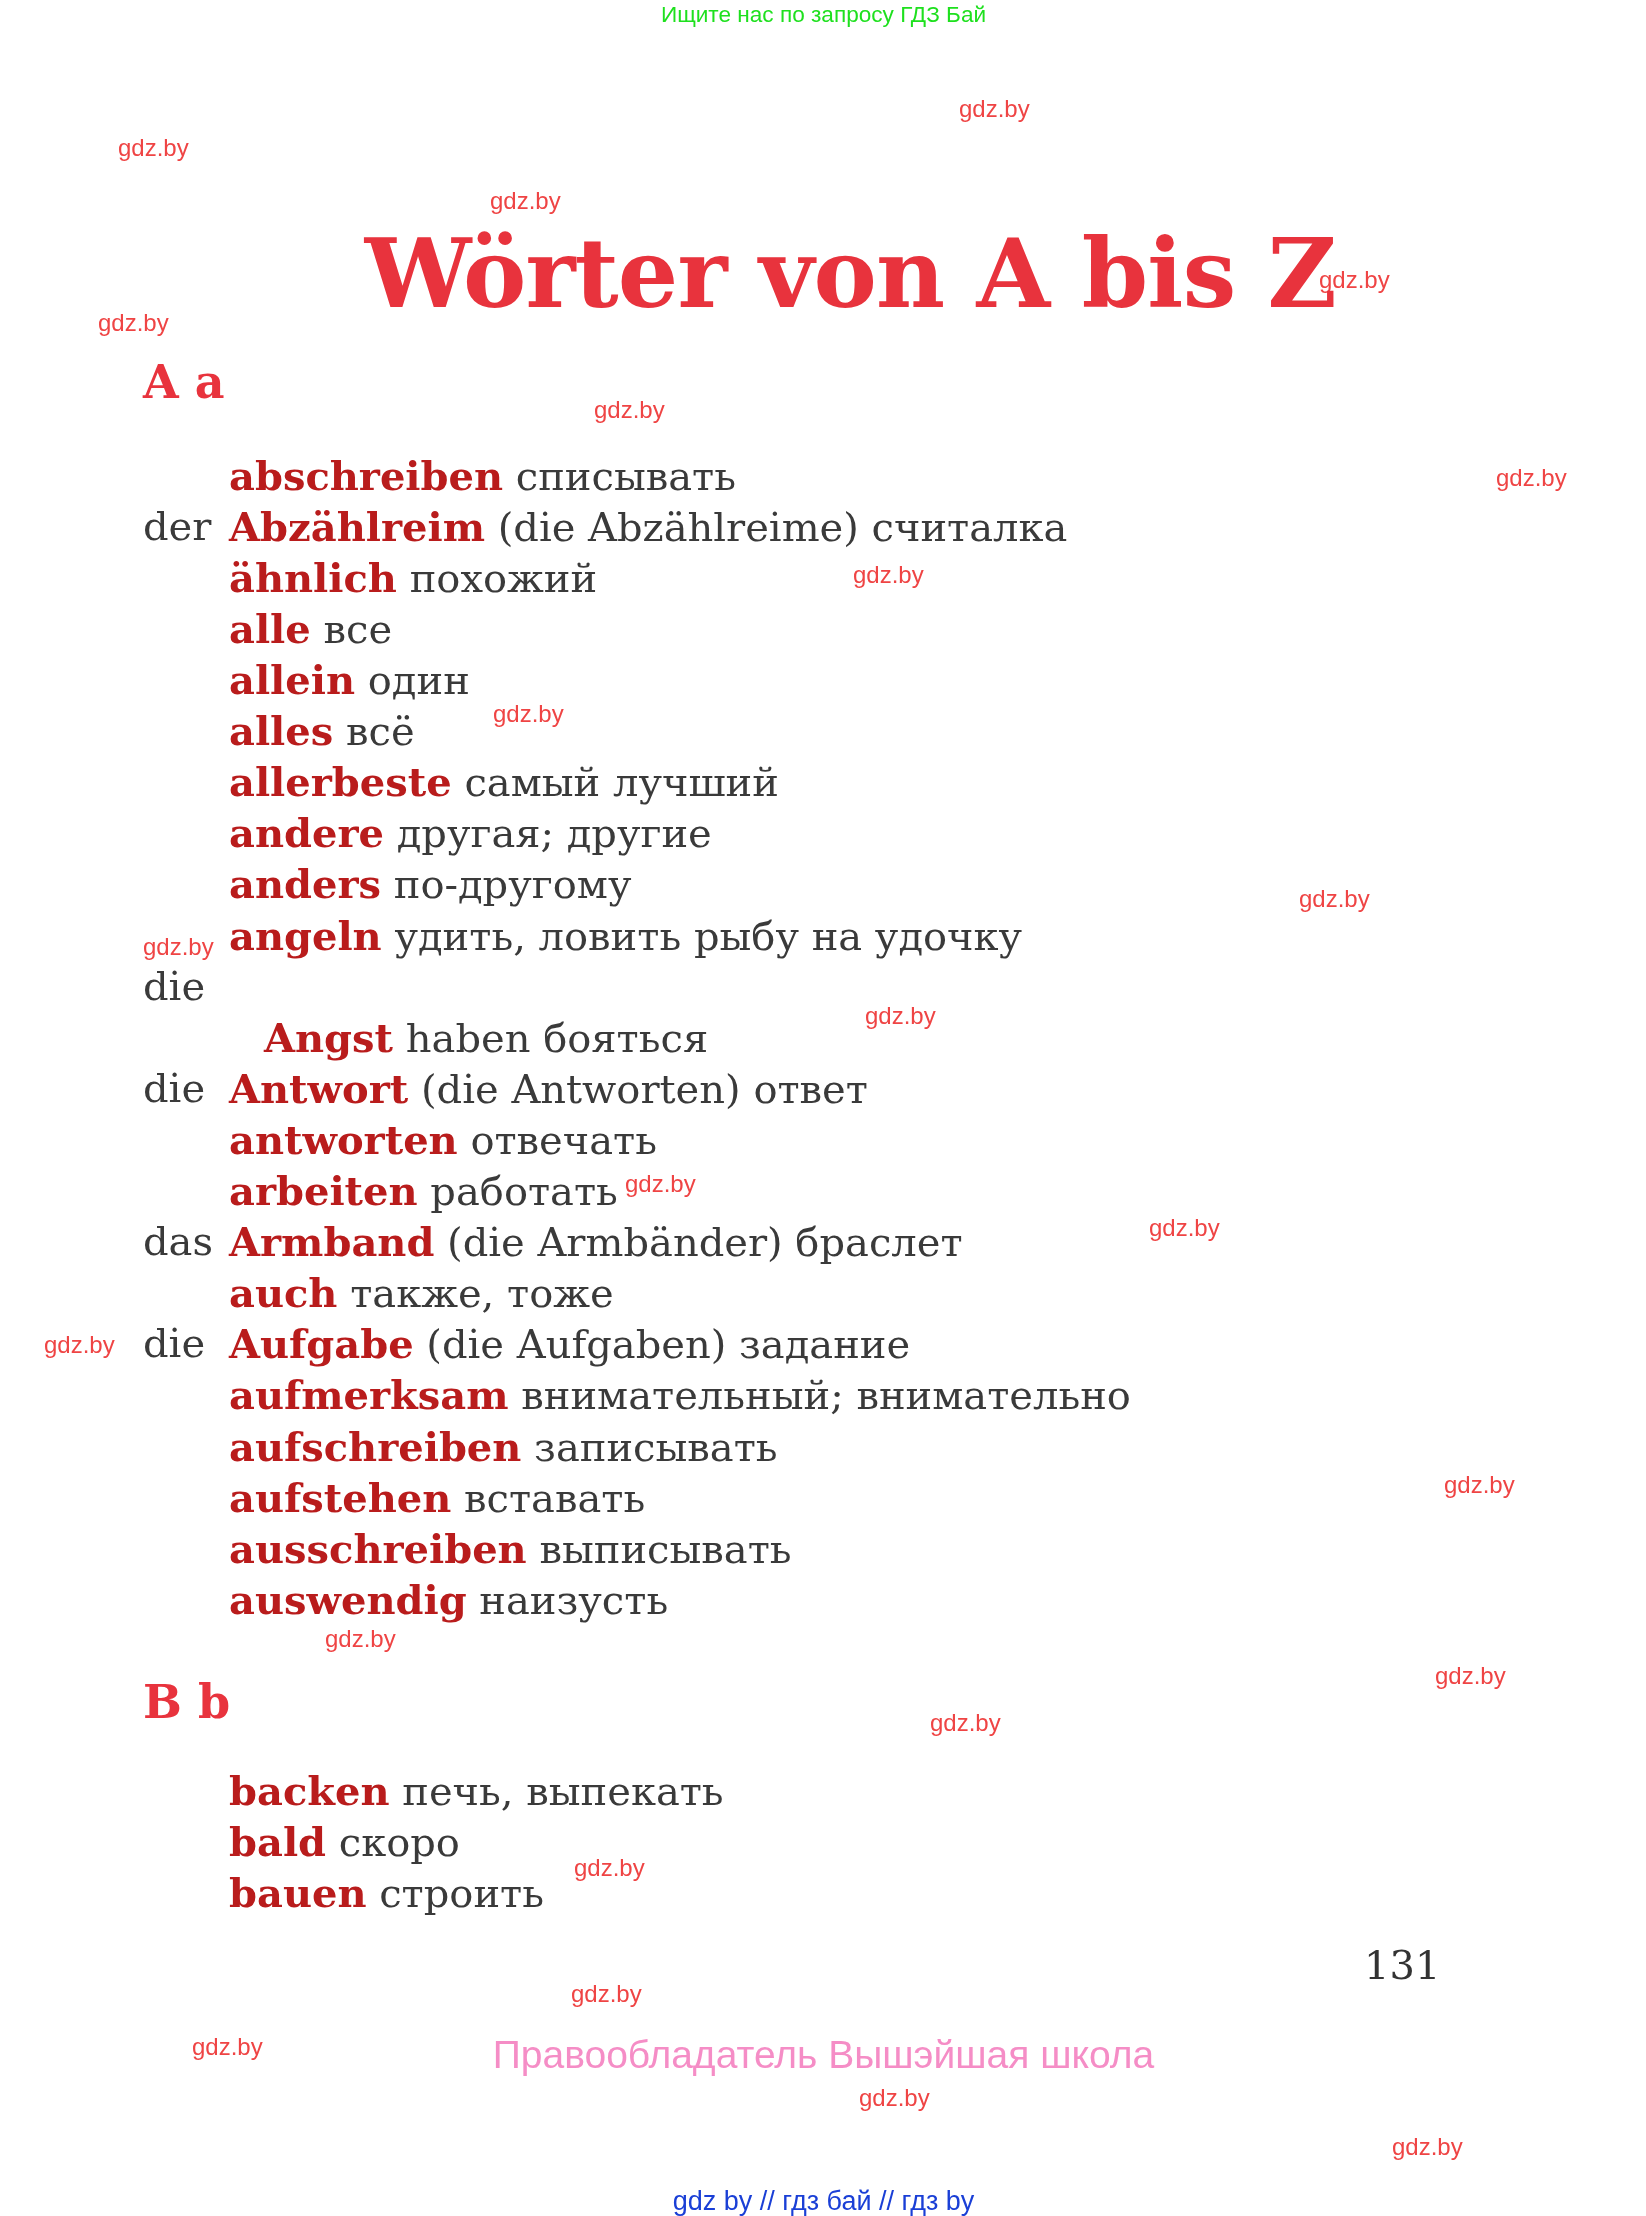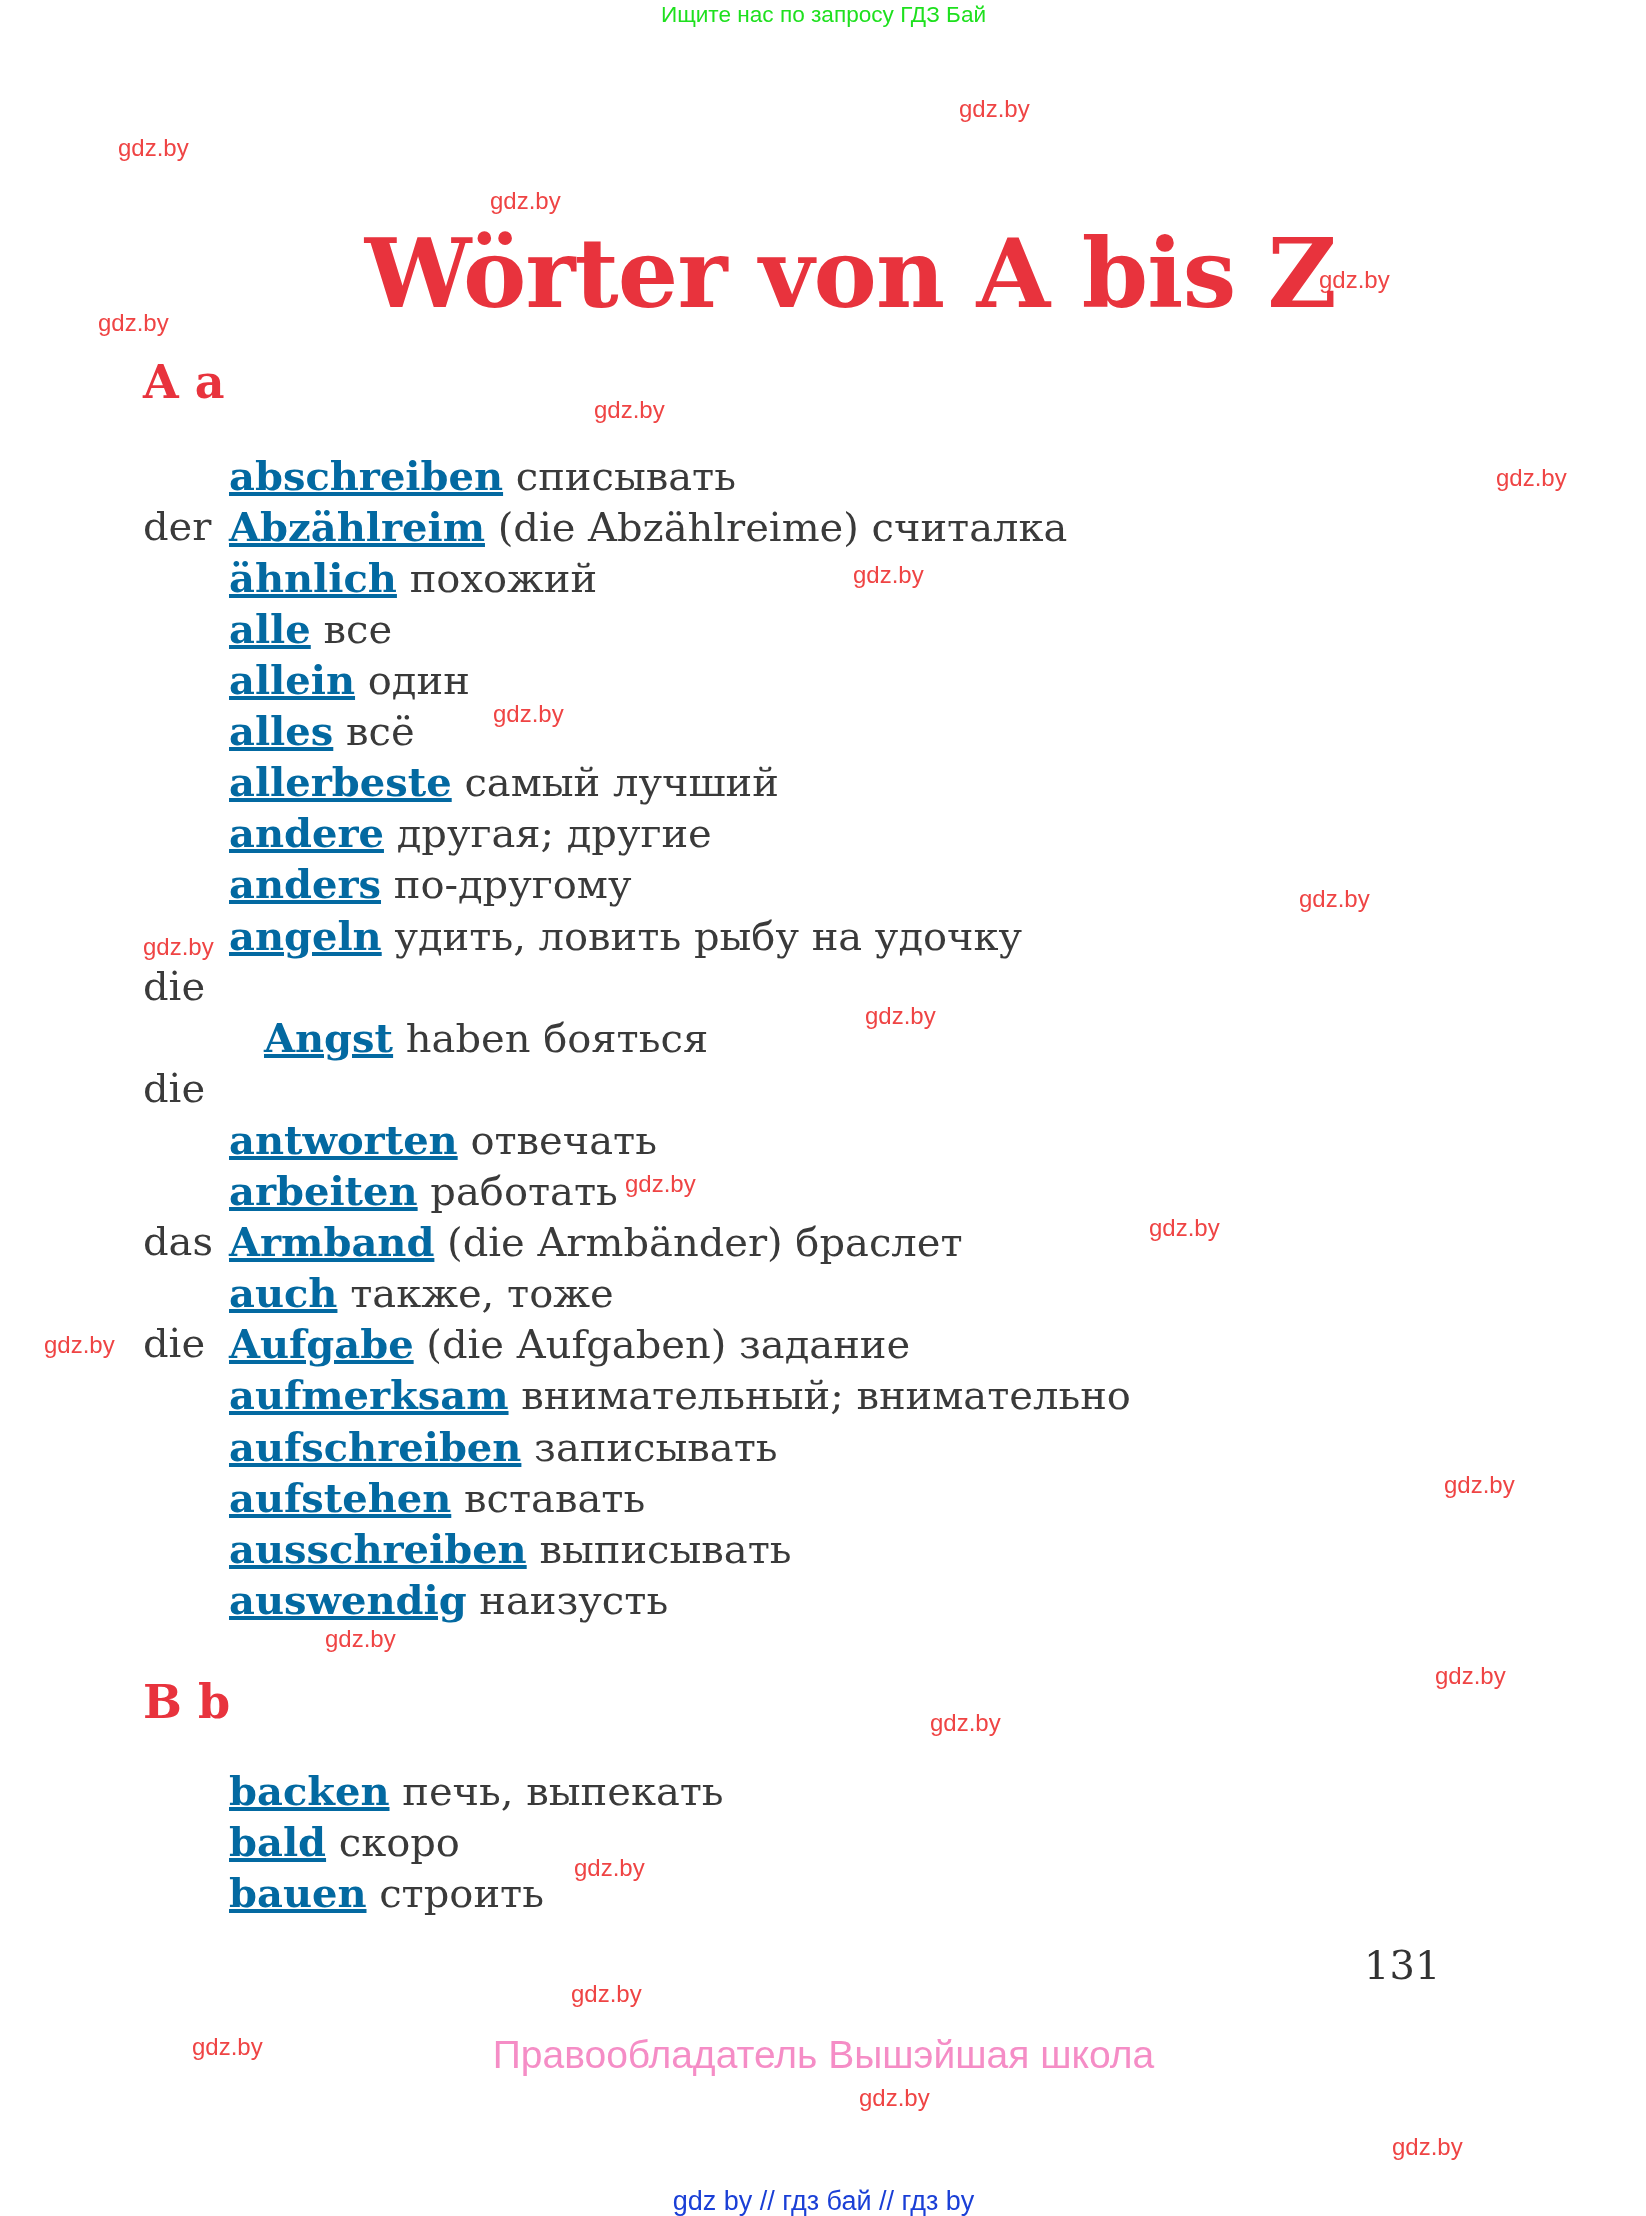--- a/index.html
+++ b/index.html
@@ -6,21 +6,21 @@
   body { width: 1647px; height: 2216px; position: relative; overflow: hidden; }
   .abs { position: absolute; white-space: nowrap; }
   .topbanner { left: 0; width: 1647px; top: 1.6px; text-align: center; font-family: "Liberation Sans", sans-serif; font-size: 22.6px; color: #1ee01e; }
   .wm { font-family: "Liberation Sans", sans-serif; font-size: 24px; color: #ef4444; }
   .title { left: 0; width: 1701px; top: 218px; text-align: center; font-family: "DejaVu Serif", serif; font-weight: bold; font-size: 95px; color: #e8333d; letter-spacing: -0.8px; }
   .letter { font-family: "DejaVu Serif", serif; font-weight: bold; font-size: 46px; color: #e8333d; }
   .entry { font-family: "DejaVu Serif", serif; font-size: 40px; color: #3a3a3a; height: 51px; line-height: 51px; }
   .entry .art { position: absolute; left: 0; }
   .entry .body { position: absolute; left: 86px; }
   .entry .body.indent { left: 121px; }
-  .entry b { font-weight: bold; color: #0369a1; text-decoration: underline; }
+  .entry b { font-weight: bold; color: #b91c1c; }
   .pagenum { font-family: "DejaVu Serif", serif; font-size: 40px; color: #333333; }
   .rights { left: 0; width: 1647px; top: 2033px; text-align: center; font-family: "Liberation Sans", sans-serif; font-size: 39px; color: #f58dc6; }
   .bottomlinks { left: 0; width: 1647px; top: 2189px; text-align: center; font-family: "Liberation Sans", sans-serif; font-size: 27px; color: #1a3fd6; }
 </style>
 </head>
 <body>
 
 <div class="abs topbanner">Ищите нас по запросу ГДЗ Бай</div>
 
 <div class="abs wm" style="left:959px;top:95px">gdz.by</div>
@@ -85,20 +85,21 @@
       <span class="body"><b>angeln</b> <span>удить, ловить рыбу на удочку</span></span>
     </div>
     <div class="abs entry" style="left: 143px; top: 961px; width: 1370px;">
       <span class="art">die</span>
     </div>
     <div class="abs entry" style="left: 143px; top: 1012px; width: 1370px;">
       <span class="body indent"><b>Angst</b> <span>haben</span> <span>бояться</span></span>
     </div>
     <div class="abs entry" style="left: 143px; top: 1063px; width: 1370px;">
       <span class="art">die</span>
+      <span class="body"><b>Antwort</b> <span>(die Antworten)</span> <span>ответ</span></span>
     </div>
     <div class="abs entry" style="left: 143px; top: 1114px; width: 1370px;">
       <span class="body"><b>antworten</b> <span>отвечать</span></span>
     </div>
     <div class="abs entry" style="left: 143px; top: 1165px; width: 1370px;">
       <span class="body"><b>arbeiten</b> <span>работать</span></span>
     </div>
     <div class="abs entry" style="left: 143px; top: 1216px; width: 1370px;">
       <span class="art">das</span>
       <span class="body"><b>Armband</b> <span>(die Armbänder)</span> <span>браслет</span></span>

